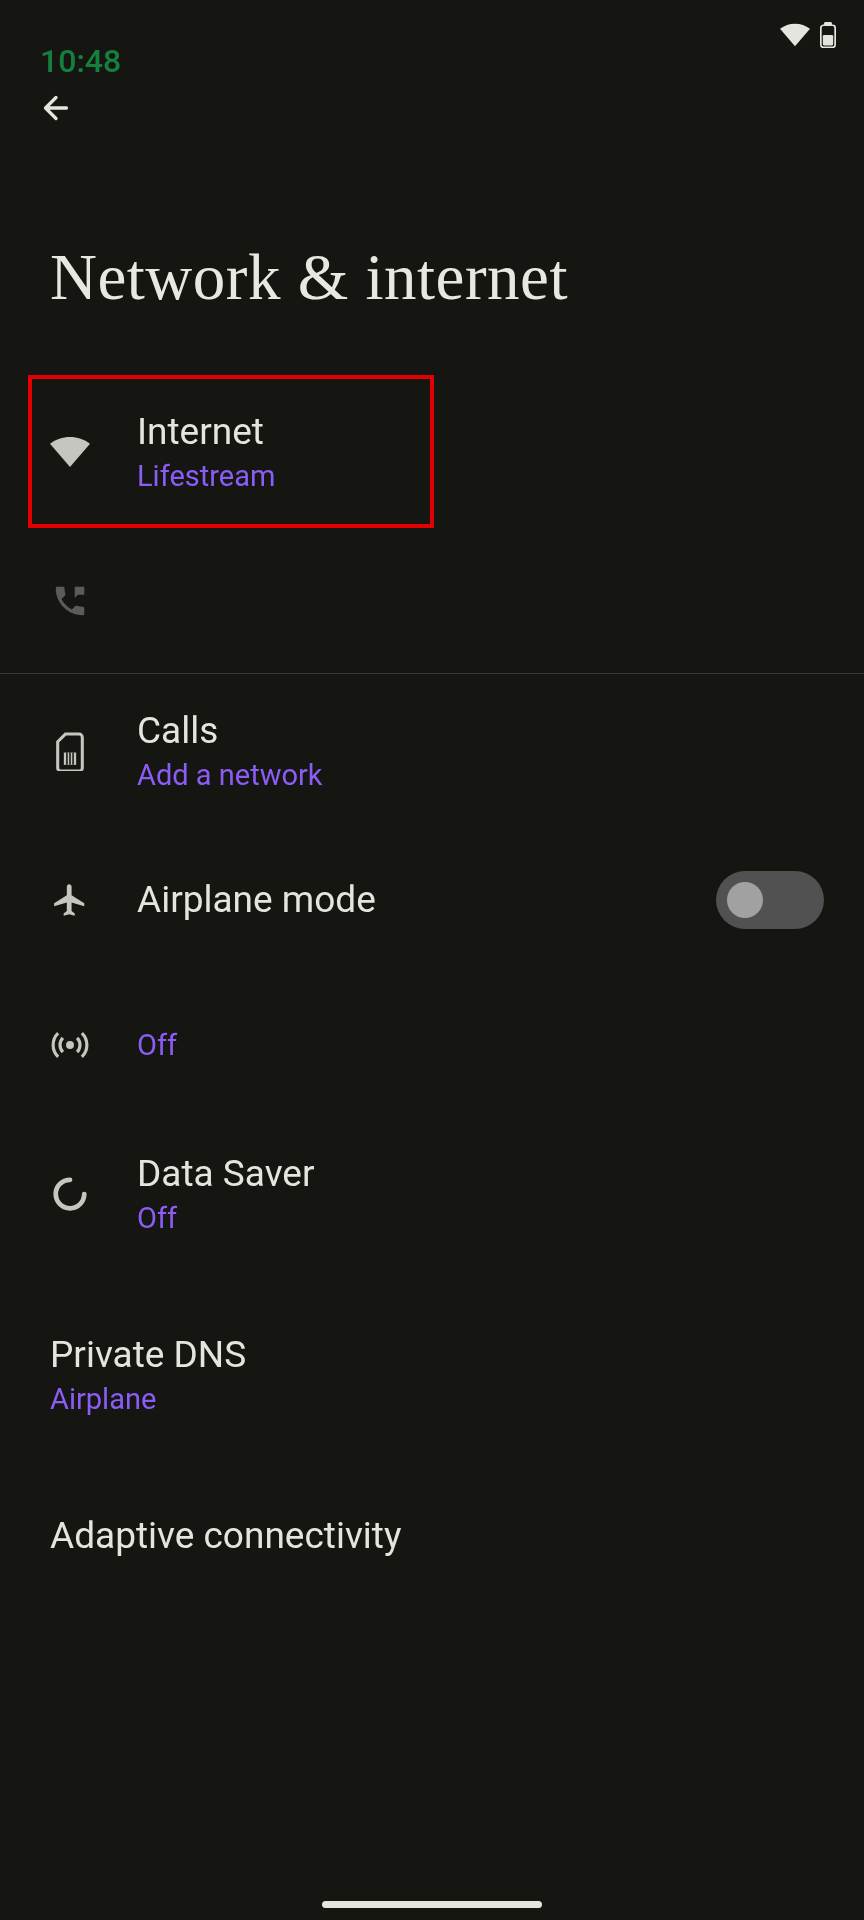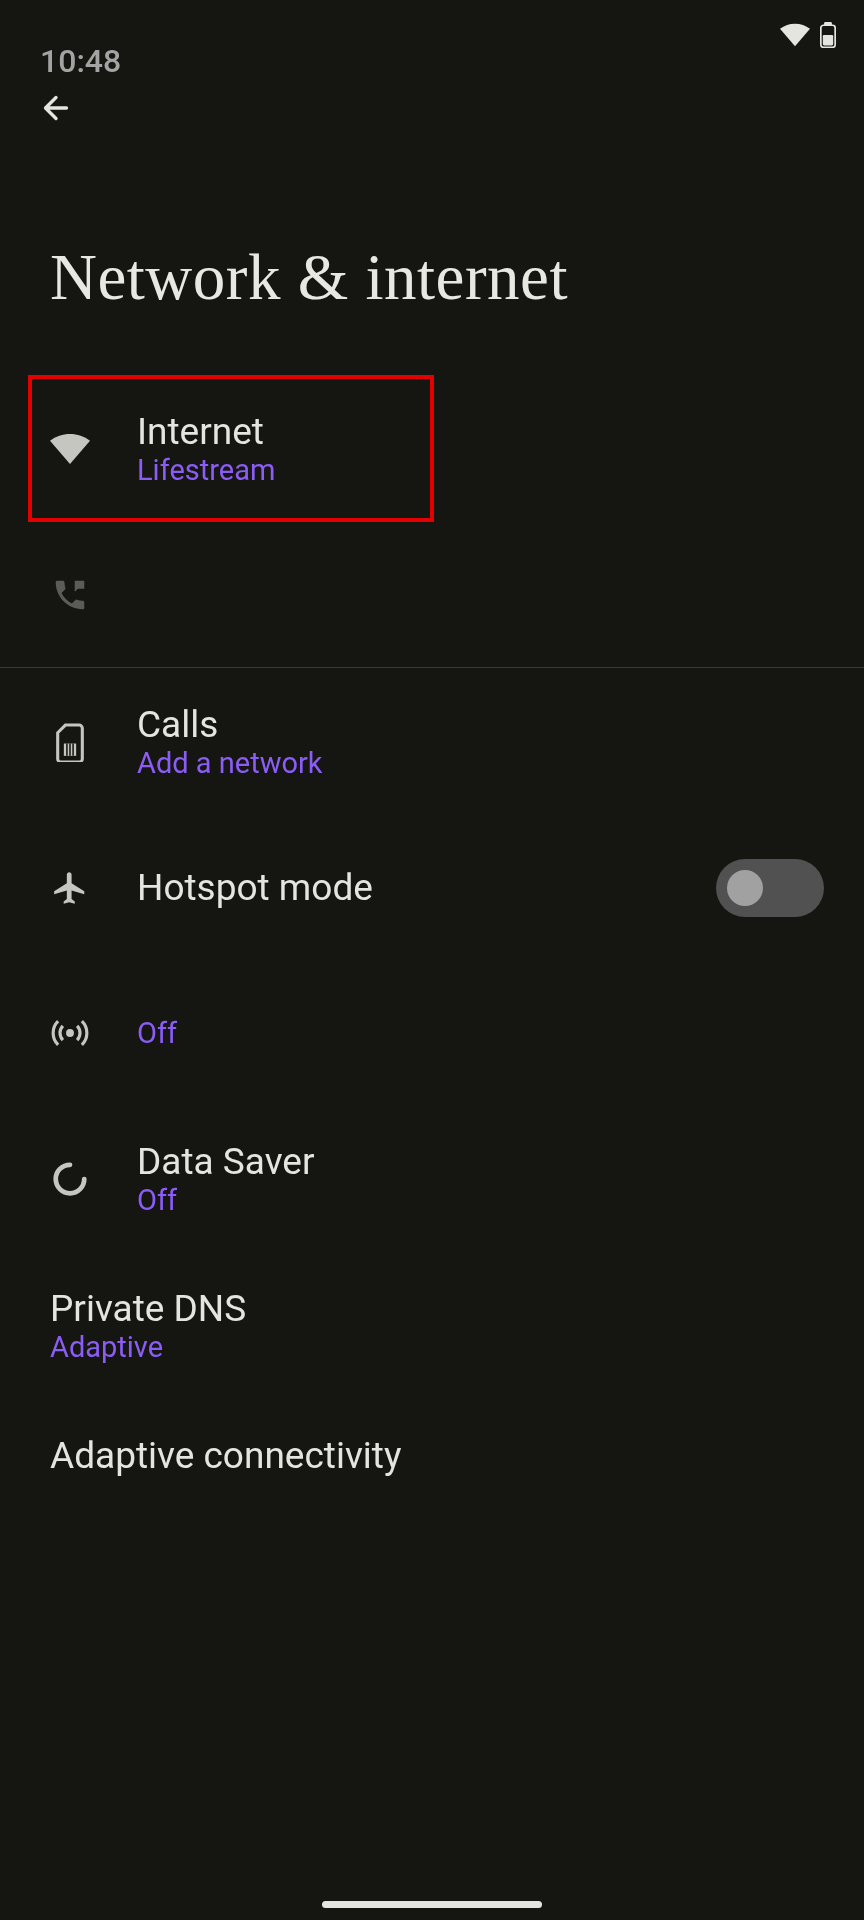--- a/index.html
+++ b/index.html
@@ -15,21 +15,21 @@
   .status-bar {
     display: flex;
     justify-content: space-between;
     align-items: center;
     padding: 14px 28px 0 40px;
     height: 60px;
   }
   .status-time {
     font-size: 32px;
     font-weight: 500;
-    color: #a3a3a3;
+    color: #15803d;
     margin-top: 47px;
   }
   .status-icons {
     display: flex;
     align-items: center;
     gap: 10px;
   }
   .back-button {
     padding: 30px 0 0 38px;
   }
@@ -65,20 +65,21 @@
     display: flex;
     align-items: center;
     justify-content: center;
     margin-right: 47px;
     flex-shrink: 0;
   }
   .setting-text {
     flex: 1;
     display: flex;
     flex-direction: column;
+    gap: 6px;
   }
   .setting-title {
     font-size: 37px;
     font-weight: 400;
     color: #e5e5e0;
   }
   .setting-subtitle {
     font-size: 29px;
     color: #8b5cf6;
   }
@@ -109,20 +110,21 @@
     background: #a1a1a1;
     border-radius: 50%;
     top: 11px;
     left: 11px;
   }
   .no-icon-item {
     padding-left: 50px;
   }
   .no-icon-item .setting-text {
     margin-left: 0;
+    margin-top: 28px;
   }
   .nav-indicator {
     position: absolute;
     bottom: 12px;
     left: 50%;
     transform: translateX(-50%);
     width: 220px;
     height: 7px;
     background: #e5e5e0;
     border-radius: 4px;
@@ -198,21 +200,21 @@
     </div>
   </div>
 
   <div class="setting-item">
     <span class="setting-icon">
       <svg width="38" height="38" viewBox="0 0 24 24" fill="#c5c6c0">
           <path d="M21 16v-2l-8-5V3.5c0-.83-.67-1.5-1.5-1.5S10 2.67 10 3.5V9l-8 5v2l8-2.5V19l-2 1.5V22l3.5-1 3.5 1v-1.5L13 19v-5.5l8 2.5z"></path>
         </svg>
     </span>
     <div class="setting-text">
-      <span class="setting-title">Hotspot mode</span>
+      <span class="setting-title">Airplane mode</span>
     </div>
     <div class="toggle">
       <div class="toggle-knob"></div>
     </div>
   </div>
 
   <div class="setting-item">
     <span class="setting-icon">
       <svg width="38" height="38" viewBox="0 0 24 24" fill="none" stroke="#c5c6c0" stroke-width="2">
           <circle cx="12" cy="12" r="2.5" fill="#c5c6c0" stroke="none"></circle>
@@ -234,21 +236,21 @@
     <div class="setting-text">
       <span class="setting-title">Data Saver</span>
       <span class="setting-subtitle">Off</span>
     </div>
   </div>
 
 
   <div class="setting-item no-icon-item">
     <div class="setting-text">
       <span class="setting-title">Private DNS</span>
-      <span class="setting-subtitle">Adaptive</span>
+      <span class="setting-subtitle">Airplane</span>
     </div>
   </div>
 
   <div class="setting-item no-icon-item" style="padding-bottom:0;min-height:auto;">
     <div class="setting-text">
       <span class="setting-title">Adaptive connectivity</span>
     </div>
   </div>
 
 </div>

